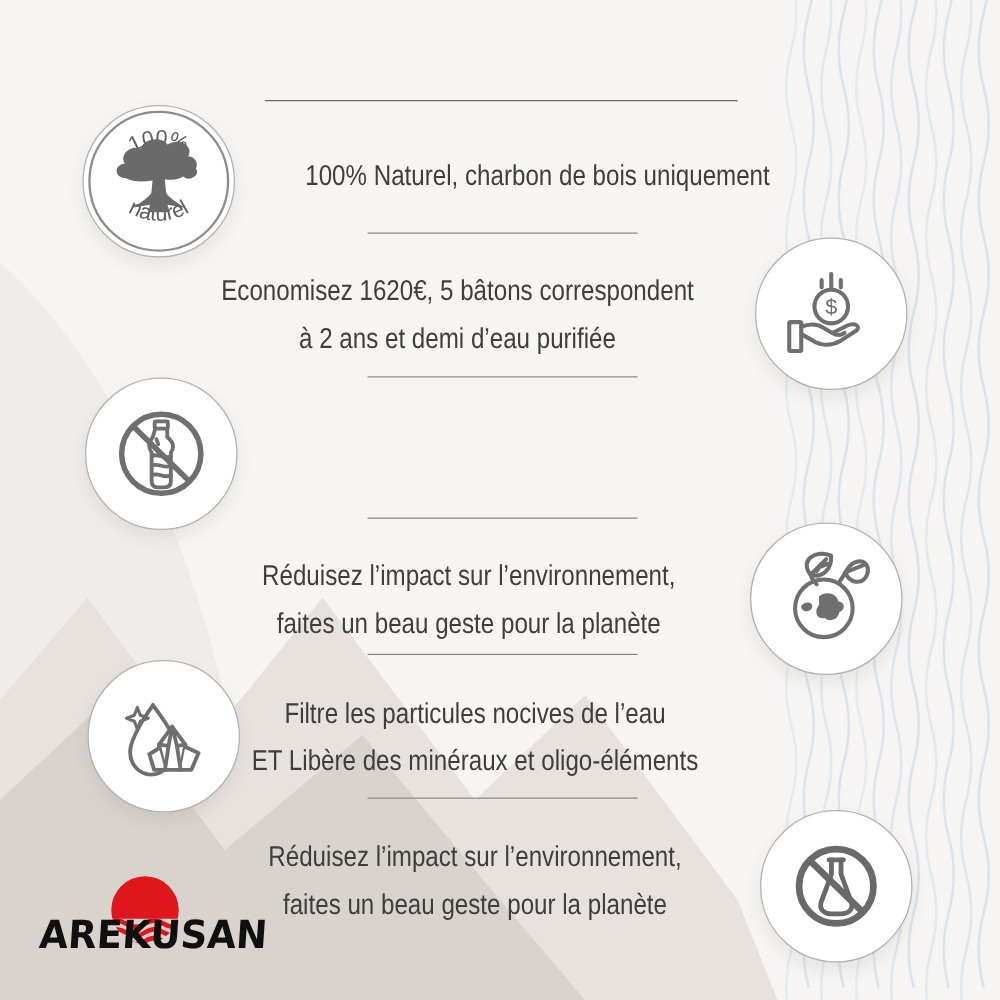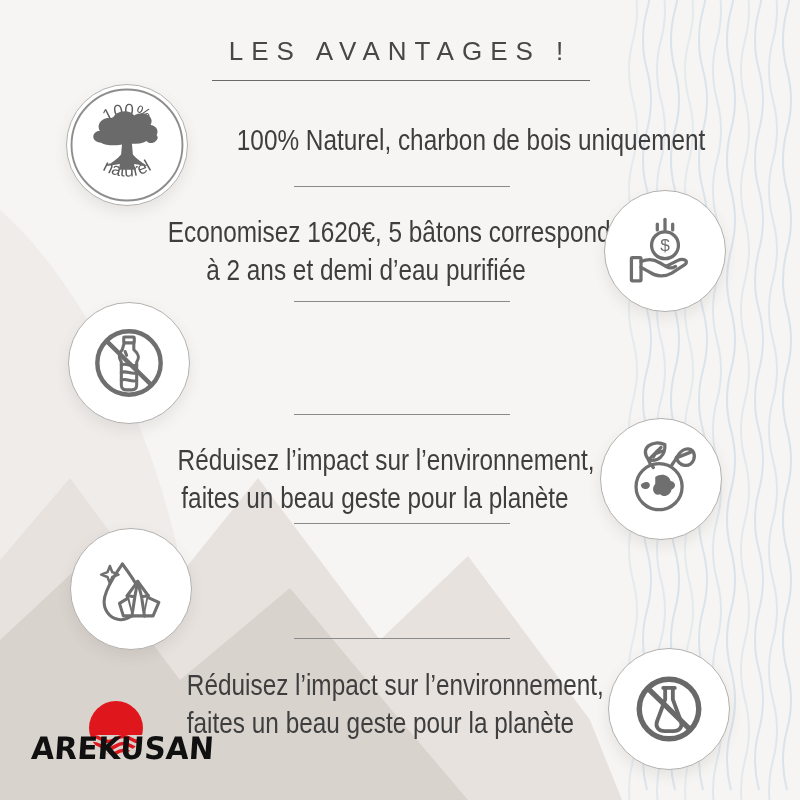--- a/index.html
+++ b/index.html
@@ -18,21 +18,21 @@
               border-top:1px solid #6a6a6a;}
 
   
   .icon-circle{position:absolute;width:120px;height:120px;border-radius:50%;
                background:#ffffff;border:1px solid #b3b1af;
                box-shadow:0 6px 14px rgba(90,80,70,.10);
                display:flex;align-items:center;justify-content:center;}
   .icon-circle svg{width:96px;height:96px;}
   .badge svg{width:118px;height:118px;}
 
-  .txt{position:absolute;color:#3e3e3e;font-size:29px;line-height:38px;text-align:center;}
+  .txt{position:absolute;color:#3e3e3e;font-size:23px;line-height:38px;text-align:center;}
   .cline{transform:scaleX(0.84);transform-origin:50% 50%;white-space:nowrap;}
 
   .rule{position:absolute;width:216px;height:0;border-top:1px solid #8a8a8a;}
 
   
   .logo{position:absolute;left:28px;top:692px;width:176px;height:86px;}
   .logo svg{position:absolute;left:0;top:0;}
   .logo-text{position:absolute;left:0;top:38px;width:176px;text-align:center;
              font-size:31px;font-weight:700;color:#101010;letter-spacing:0px;
              transform:scaleX(0.96) skewX(-4deg);font-family:"DejaVu Sans",sans-serif;}
@@ -63,21 +63,20 @@
     </g>
   </svg>
 
   <svg class="bg-svg" width="700" height="800" viewBox="0 0 700 800">
     <ellipse cx="30" cy="460" rx="70" ry="130" fill="#f2e6e3" opacity="0.55"></ellipse>
     <path d="M0 210 C80 280 150 420 180 560 C200 660 196 740 186 800 L0 800 Z" fill="#efecea"></path>
     <path d="M0 560 L70 478 L160 600 L258 478 L380 640 L468 556 L590 720 L622 800 L0 800 Z" fill="#e7e2de"></path>
     <path d="M0 640 L88 558 L180 680 L290 588 L400 720 L468 800 L0 800 Z" fill="#d9d3ce"></path>
   </svg>
 
-  <div class="title">LES AVANTAGES !</div>
   <div class="title-rule"></div>
 
   <div class="icon-circle badge" style="left:66px;top:84px;">
     <svg viewBox="0 0 100 100">
       <defs>
         <path id="arcTop" d="M 23 41 A 31 31 0 0 1 77 41"></path>
         <path id="arcBot" d="M 19 62 A 40 40 0 0 0 81 62"></path>
       </defs>
       <circle cx="50" cy="50" r="47" fill="#ffffff" stroke="#8d8d8d" stroke-width="1.6"></circle>
       <text font-size="14.5" fill="#5c5c5c" font-family="Liberation Sans, sans-serif">
@@ -159,20 +158,24 @@
       <path d="M41 24 C47 32 54 42 58 50"></path>
       <path d="M28 26 L30.5 32.5 L37 35 L30.5 37.5 L28 44 L25.5 37.5 L19 35 L25.5 32.5 Z" stroke-width="2.6"></path>
       <g fill="#ffffff">
         <path d="M57 42 L68 57 L64 78 L51 78 L46 57 Z"></path>
         <path d="M46 60 L38 65 L42 78 L51 78"></path>
         <path d="M68 59 L79 64 L73 78 L64 78"></path>
         <path d="M57 42 L54 58 L51 78 M57 42 L61 58 L64 78 M46 57 L54 58 M68 57 L61 58"></path>
       </g>
     </svg>
   </div>
+  <div class="txt" style="left:140px;top:551px;width:480px;">
+    <div class="cline">Filtre les particules nocives de l’eau</div>
+    <div class="cline">ET Libère des minéraux et oligo-éléments</div>
+  </div>
   <div class="rule" style="left:294px;top:638px;"></div>
 
   <div class="txt" style="left:150px;top:666px;width:460px;">
     <div class="cline">Réduisez l’impact sur l’environnement,</div>
     <div class="cline">faites un beau geste pour la planète</div>
   </div>
   <div class="icon-circle" style="left:608px;top:648px;">
     <svg viewBox="0 0 100 100" fill="none" stroke="#696969" stroke-linecap="round" stroke-linejoin="round">
       <g stroke-width="4">
         <path d="M44 28 h12"></path>

